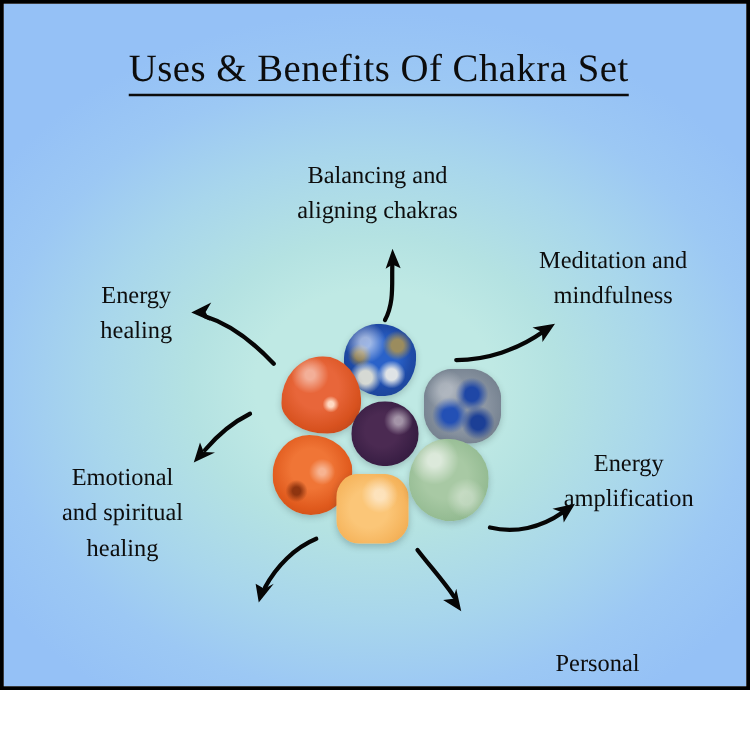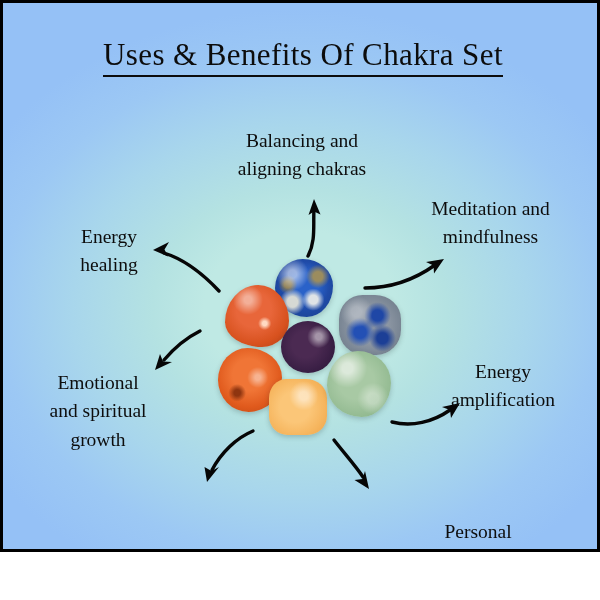--- a/index.html
+++ b/index.html
@@ -200,21 +200,21 @@
   <div class="label lbl-meditation">Meditation and
 mindfulness</div>
   <div class="label lbl-balancing">Balancing and
 aligning chakras</div>
   <div class="label lbl-energyheal">Energy
 healing</div>
   <div class="label lbl-energyamp">Energy
 amplification</div>
   <div class="label lbl-emotional">Emotional
 and spiritual
-growth</div>
+healing</div>
   <div class="label lbl-personal">Personal
 growth and
 self-awareness</div>
 
   <div class="stones">
     <div class="stone s-lapis"></div>
     <div class="stone s-carn1"></div>
     <div class="stone s-soda"></div>
     <div class="stone s-amet"></div>
     <div class="stone s-carn2"></div>

